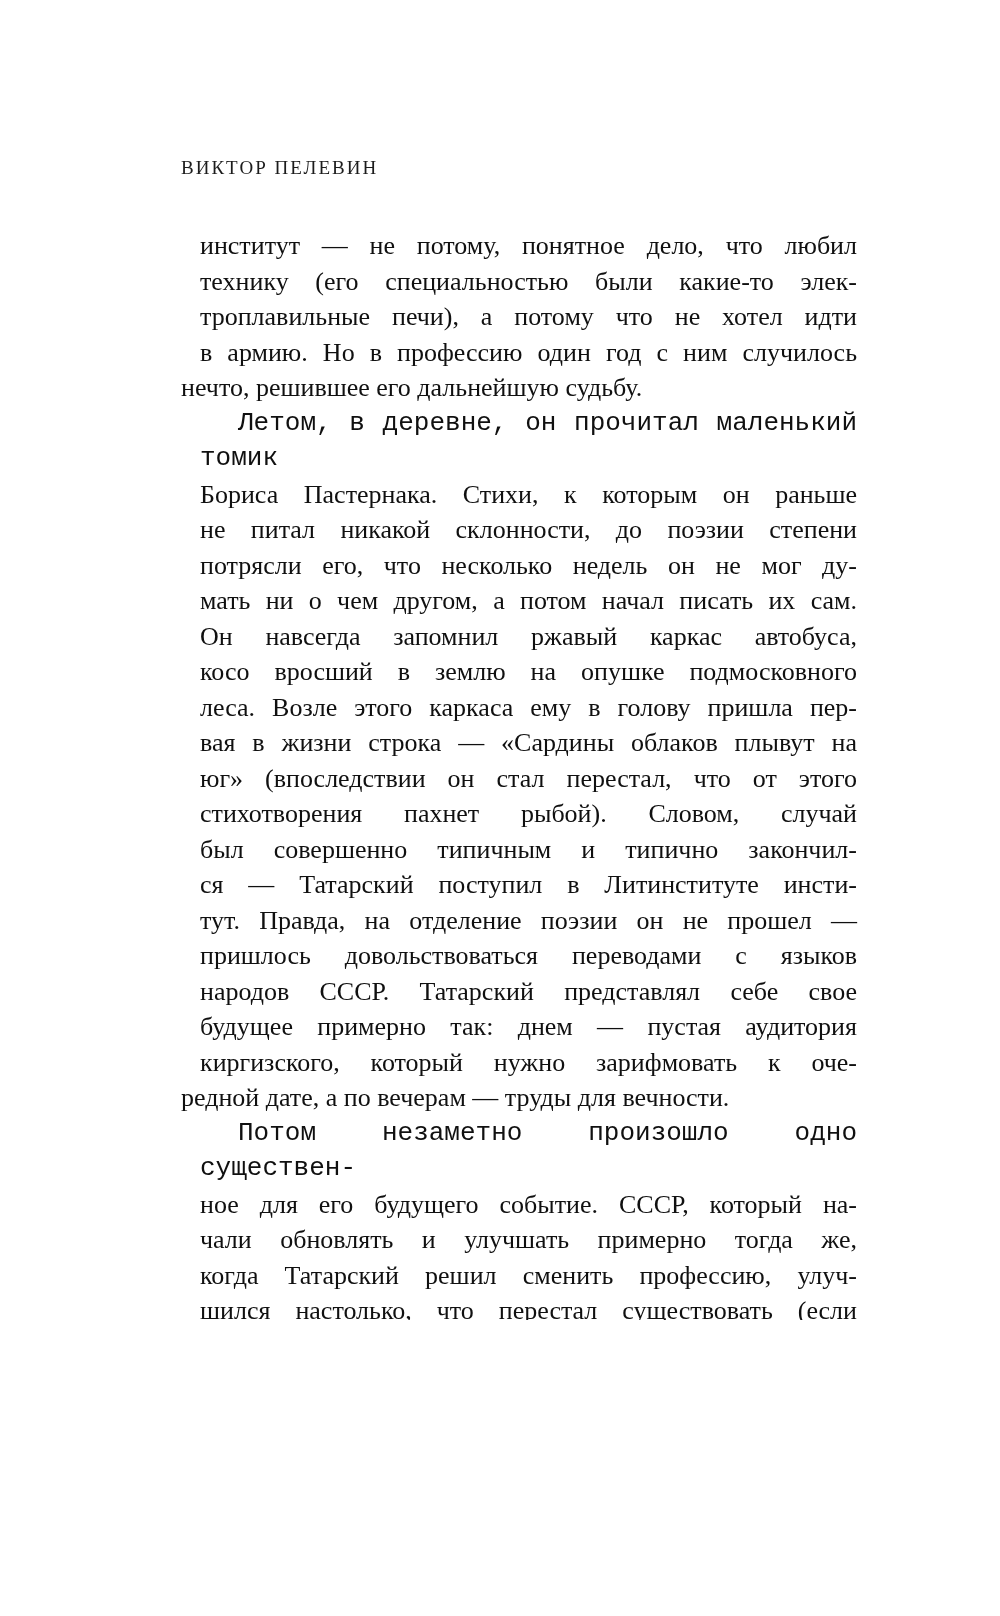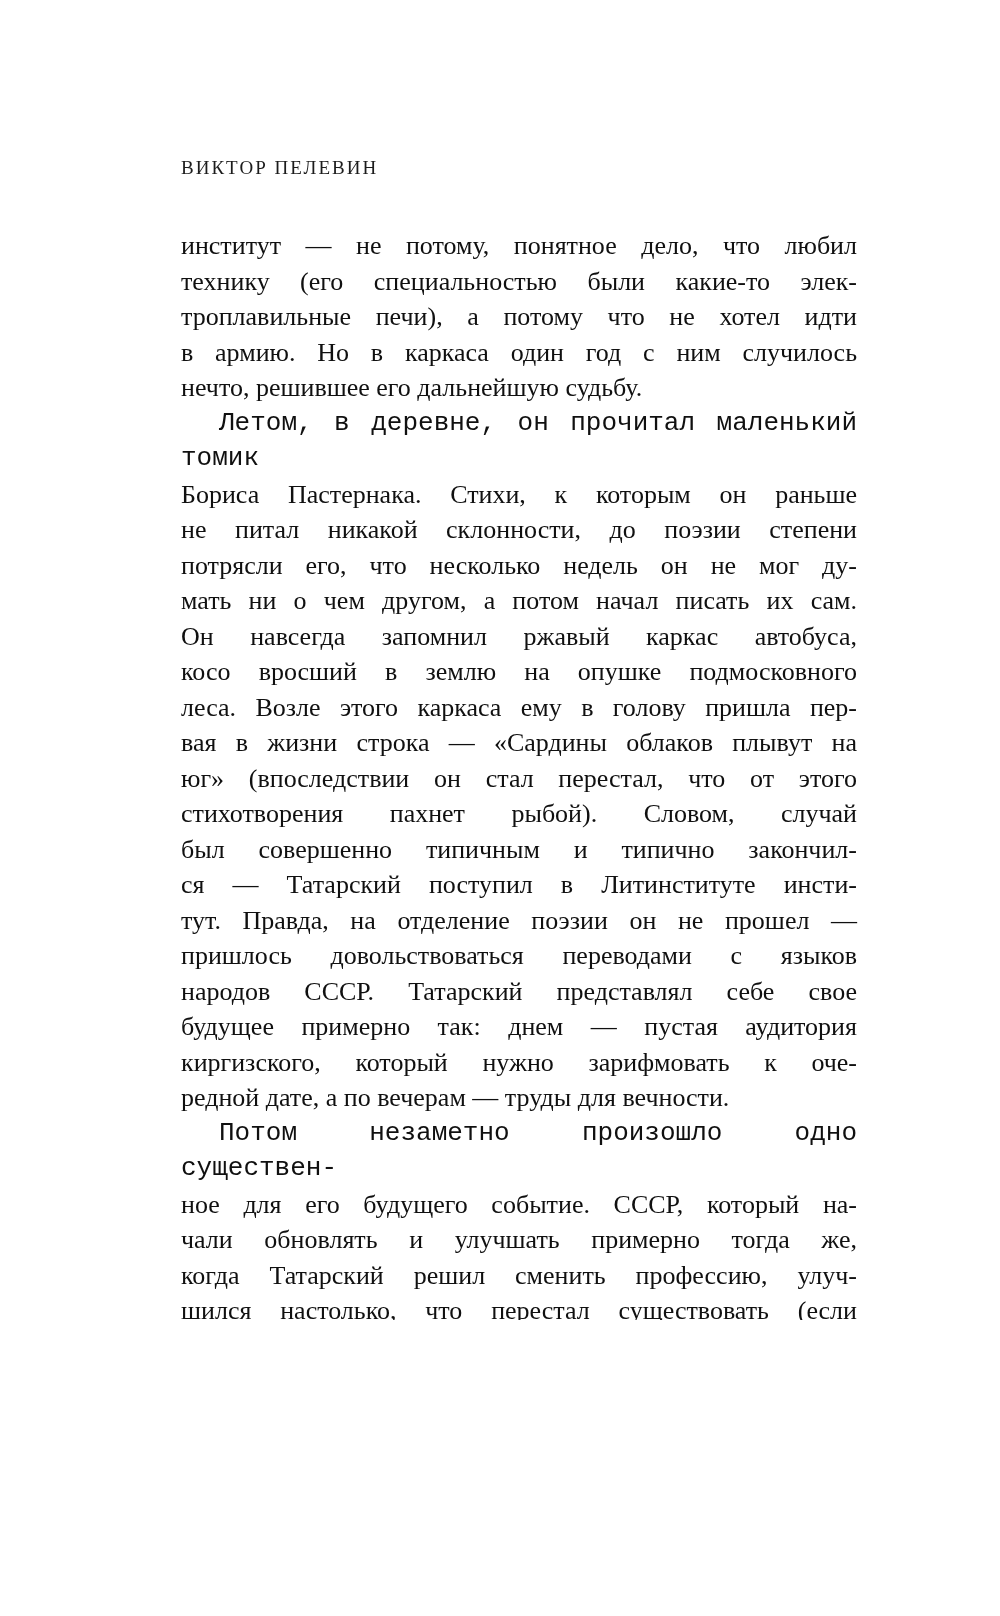--- a/index.html
+++ b/index.html
@@ -34,20 +34,21 @@
     line-height: 35.5px;
     color: #101010;
   }
   .line {
     text-align: justify;
     text-align-last: left;
     white-space: normal;
   }
   .line.just {
     text-align-last: justify;
+    margin-left: 19px;
   }
   .line.indent {
     text-indent: 38px;
     font-family: Liberation Mono, monospace;
   }
   .page-number {
     position: absolute;
     left: 181px;
     top: 1366px;
     width: 676px;
@@ -60,21 +61,21 @@
 </head>
 <body>
 
 <div class="page">
   <div class="running-header">ВИКТОР ПЕЛЕВИН</div>
 
   <div class="body-text" id="body-text">
       <div class="line just">институт — не потому, понятное дело, что любил</div>
       <div class="line just">технику (его специальностью были какие-то элек-</div>
       <div class="line just">троплавильные печи), а потому что не хотел идти</div>
-      <div class="line just">в армию. Но в каркаса один год с ним случилось</div>
+      <div class="line just">в армию. Но в профессию один год с ним случилось</div>
       <div class="line">нечто, решившее его дальнейшую судьбу.</div>
       <div class="line just indent">Летом, в деревне, он прочитал маленький томик</div>
       <div class="line just">Бориса Пастернака. Стихи, к которым он раньше</div>
       <div class="line just">не питал никакой склонности, до поэзии степени</div>
       <div class="line just">потрясли его, что несколько недель он не мог ду-</div>
       <div class="line just">мать ни о чем другом, а потом начал писать их сам.</div>
       <div class="line just">Он навсегда запомнил ржавый каркас автобуса,</div>
       <div class="line just">косо вросший в землю на опушке подмосковного</div>
       <div class="line just">леса. Возле этого каркаса ему в голову пришла пер-</div>
       <div class="line just">вая в жизни строка — «Сардины облаков плывут на</div>

